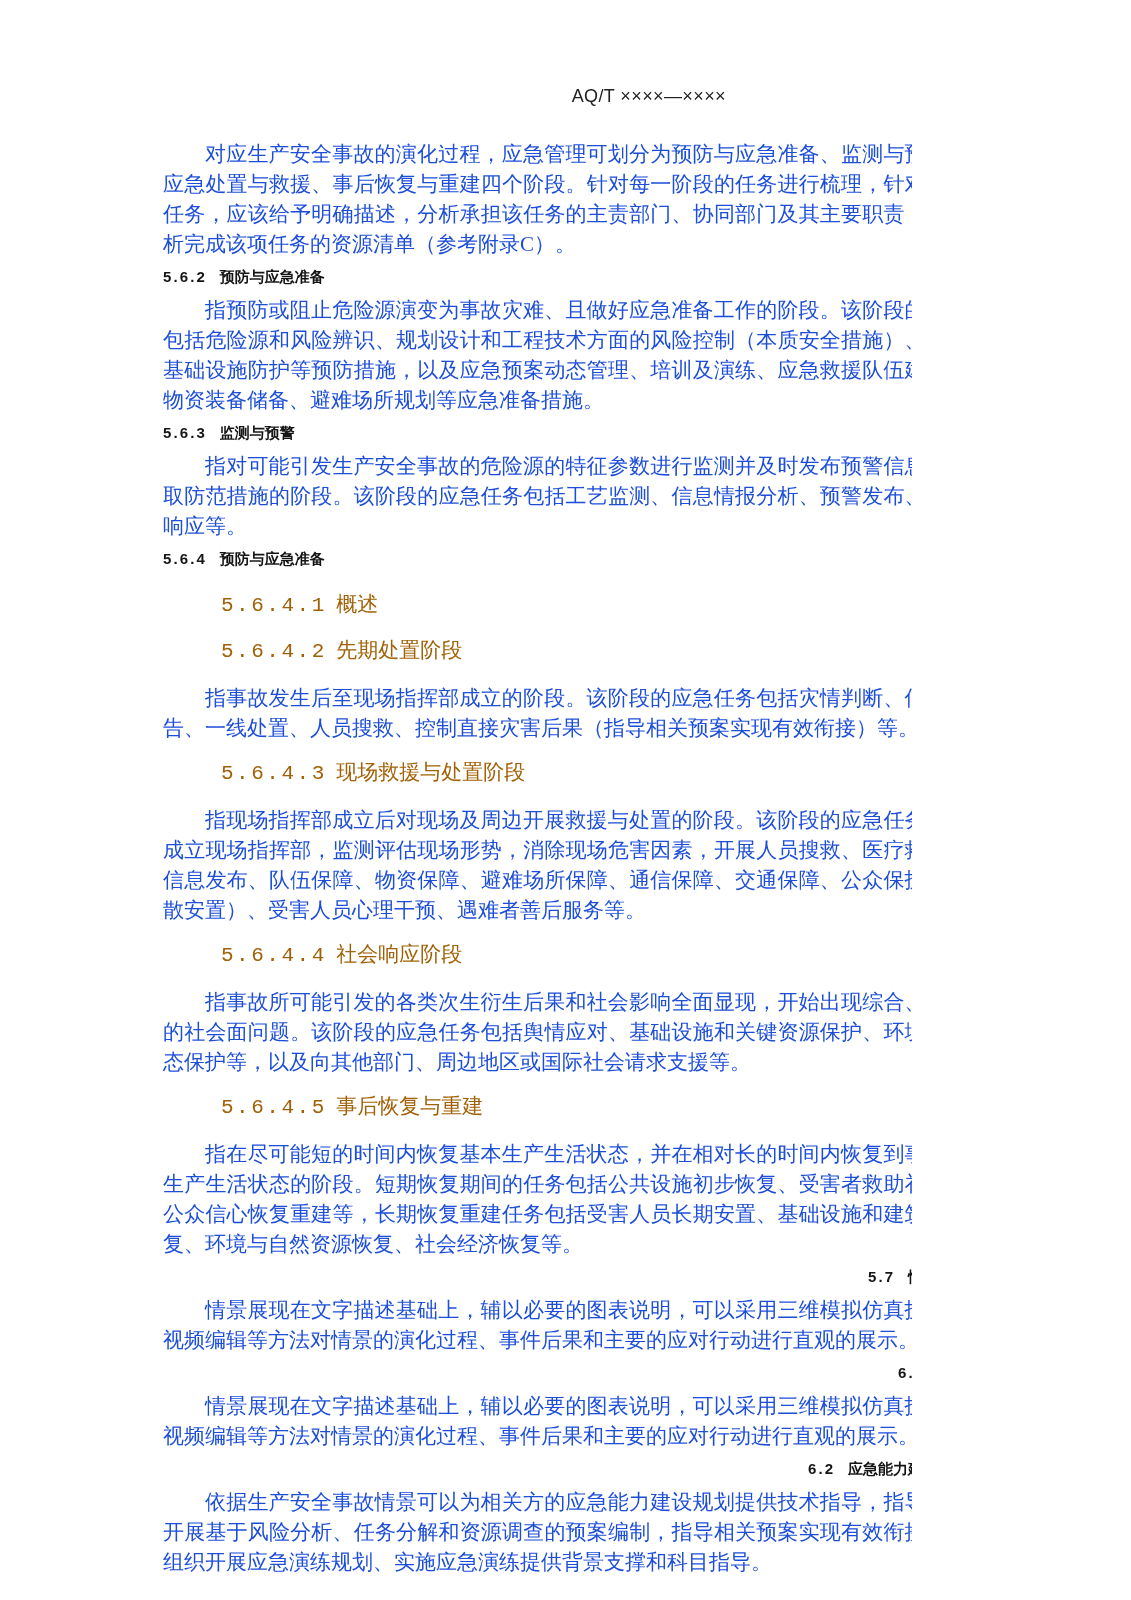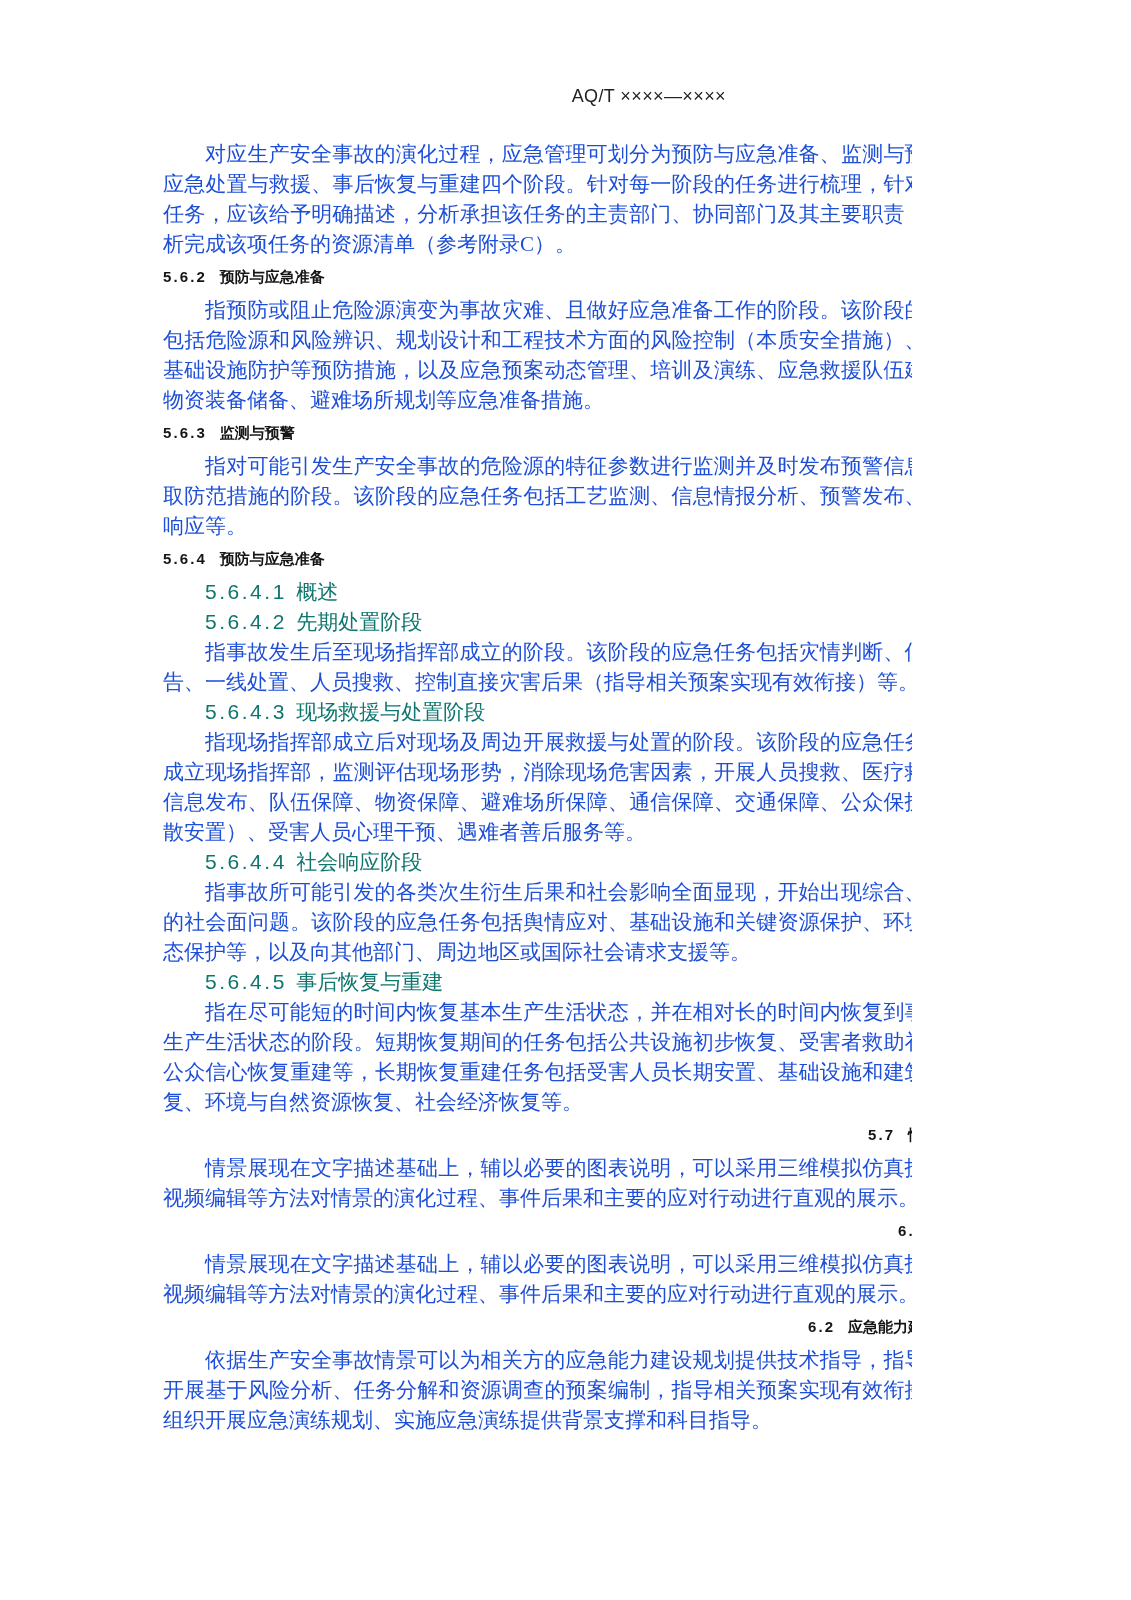--- a/index.html
+++ b/index.html
@@ -47,27 +47,27 @@
     line-height: 32px;
     color: #151515;
   }
   .h-sec.indent-1 { padding-left: 20px; text-align: right; }
   .h-sec .num {
     letter-spacing: 0.14em;
     margin-right: 0.85em;
     font-weight: 700;
   }
   .h-sub {
-    margin: 0;
-    font-family: Liberation Sans, sans-serif;
+    margin: 16px;
+    font-family: Liberation Mono, monospace;
     font-weight: 400;
     font-size: 21px;
     line-height: 30px;
     padding-left: 42px;
-    color: #0f766e;
+    color: #a16207;
   }
   .h-sub .num {
     letter-spacing: 0.12em;
     margin-right: 0.45em;
   }
   .h-chapter {
     margin: 22px 0 16px;
     padding-left: 10px;
     font-family: "Liberation Sans", "DejaVu Sans", sans-serif;
     font-weight: 700;

